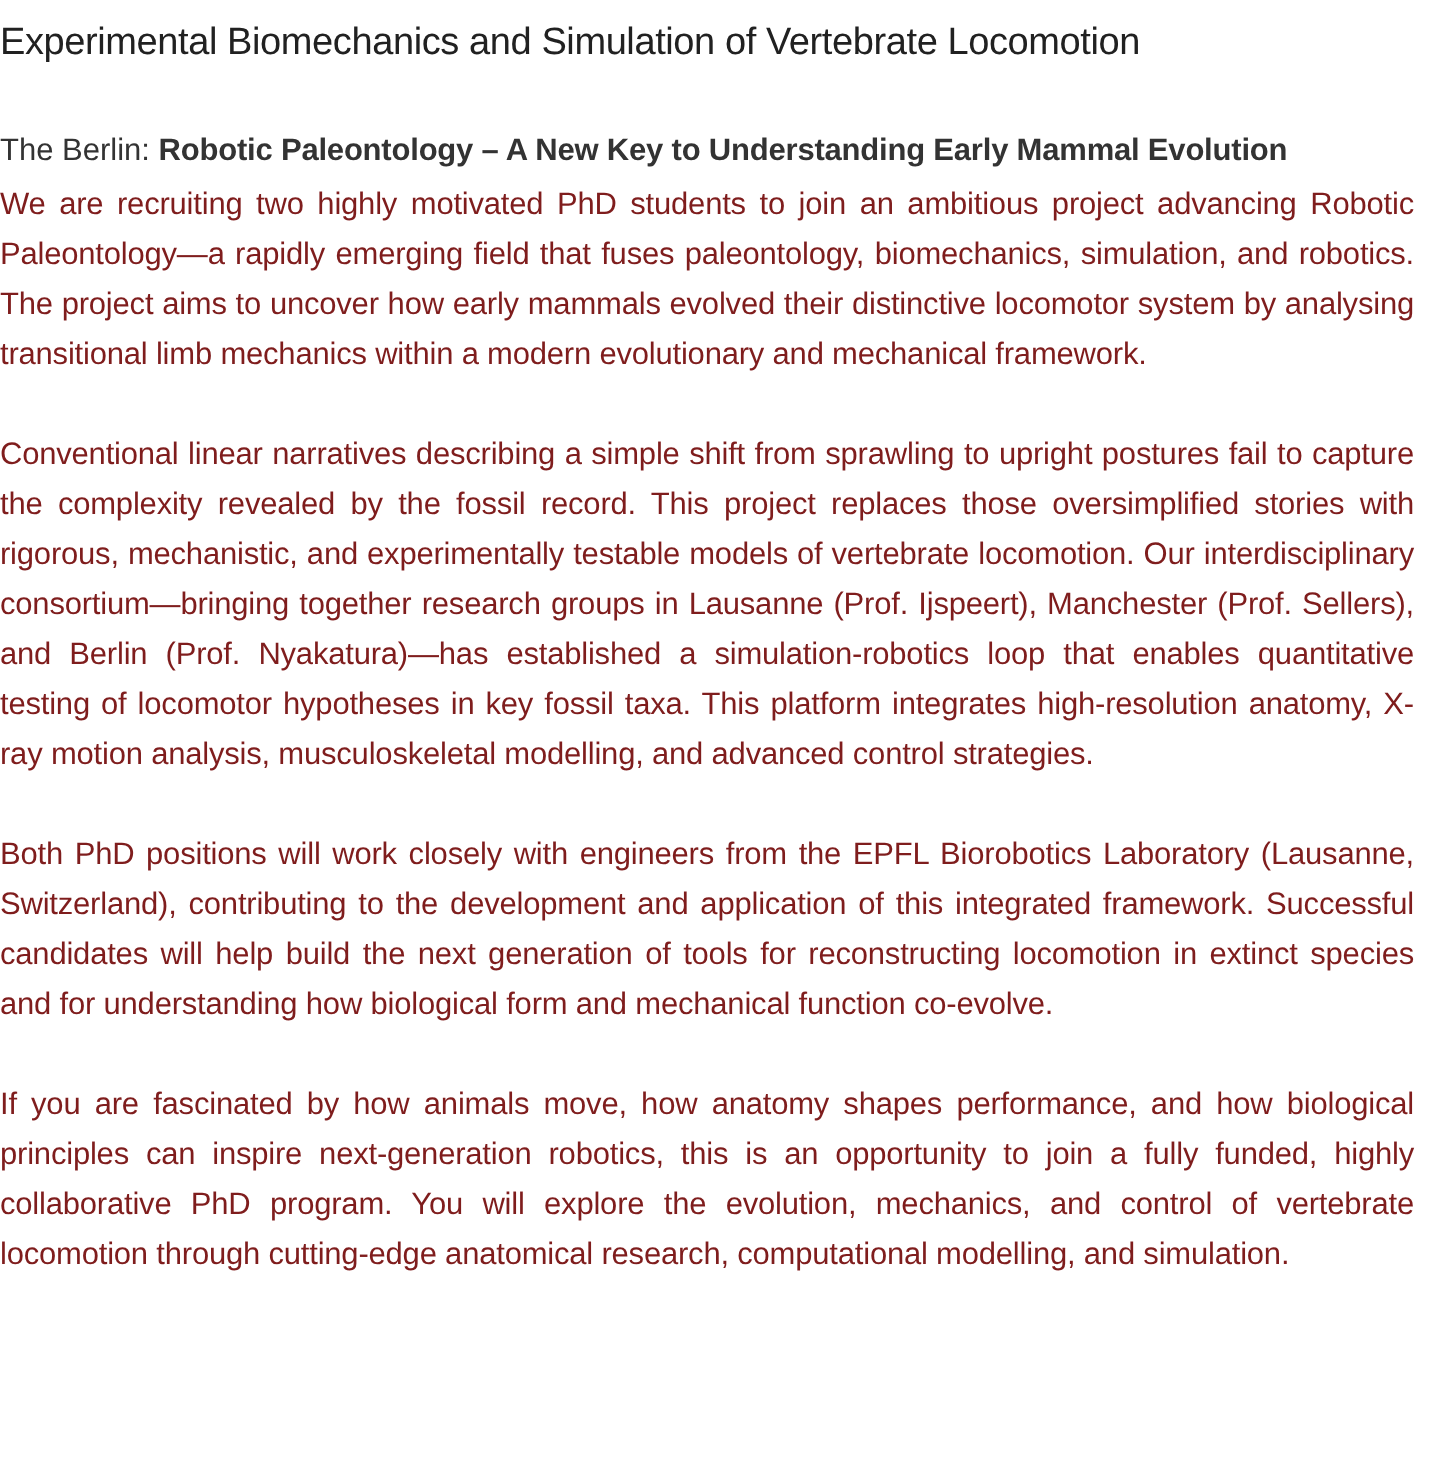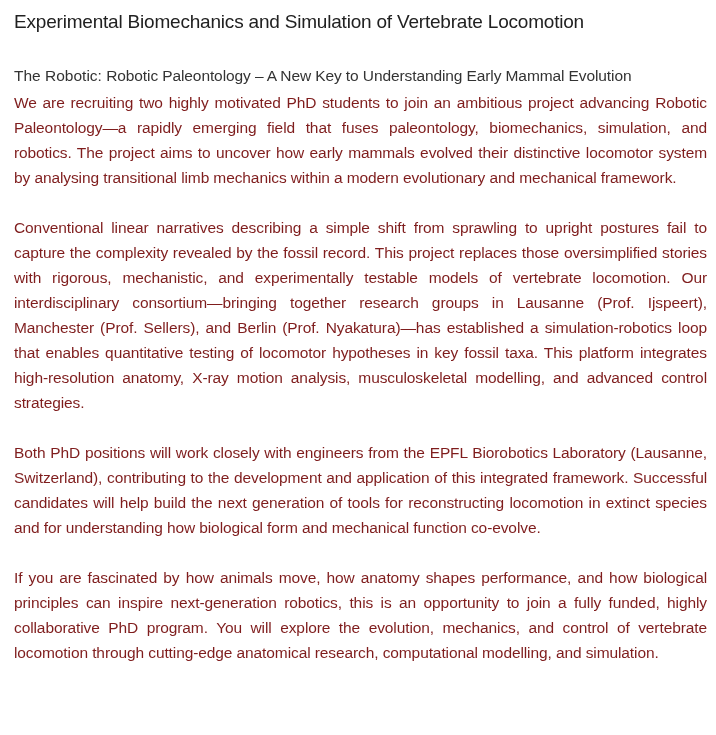--- a/index.html
+++ b/index.html
@@ -7,21 +7,21 @@
     padding: 0;
     background: #ffffff;
   }
   body {
     width: 716px;
     height: 735px;
     overflow: hidden;
     font-family: "Liberation Sans", sans-serif;
   }
   .doc {
-    padding: 8px 9px 0 14px;
+    padding: 8px 9px 0 0;
     box-sizing: border-box;
     width: 716px;
   }
   .doc-title {
     margin: 0;
     color: #212121;
     font-size: 19px;
     font-weight: 400;
     letter-spacing: -0.2px;
     line-height: 28px;
@@ -30,21 +30,21 @@
   .lead-line {
     margin: 27px 0 0 0;
     color: #333333;
     font-size: 15.5px;
     line-height: 25px;
   }
   .lead-line .lead-prefix {
     font-weight: 400;
   }
   .lead-line .lead-emphasis {
-    font-weight: 400;
+    font-weight: 700;
     letter-spacing: -0.1px;
   }
   .body-paragraph {
     margin: 25px 0 0 0;
     color: #7f1d1d;
     font-size: 15.5px;
     line-height: 25px;
     text-align: justify;
     letter-spacing: -0.1px;
   }
@@ -53,21 +53,21 @@
   }
 </style>
 </head>
 <body>
 
 <div class="doc">
 
   <h1 class="doc-title">Experimental Biomechanics and Simulation of Vertebrate Locomotion</h1>
 
   <p class="lead-line">
-    <span class="lead-prefix">The Robotic: </span><strong class="lead-emphasis">Robotic Paleontology – A New Key to Understanding Early Mammal Evolution</strong>
+    <span class="lead-prefix">The Berlin: </span><strong class="lead-emphasis">Robotic Paleontology – A New Key to Understanding Early Mammal Evolution</strong>
   </p>
 
   <p class="body-paragraph first">We are recruiting two highly motivated PhD students to join an ambitious project advancing Robotic Paleontology—a rapidly emerging field that fuses paleontology, biomechanics, simulation, and robotics. The project aims to uncover how early mammals evolved their distinctive locomotor system by analysing transitional limb mechanics within a modern evolutionary and mechanical framework.</p>
 
   <p class="body-paragraph">Conventional linear narratives describing a simple shift from sprawling to upright postures fail to capture the complexity revealed by the fossil record. This project replaces those oversimplified stories with rigorous, mechanistic, and experimentally testable models of vertebrate locomotion. Our interdisciplinary consortium—bringing together research groups in Lausanne (Prof. Ijspeert), Manchester (Prof. Sellers), and Berlin (Prof. Nyakatura)—has established a simulation-robotics loop that enables quantitative testing of locomotor hypotheses in key fossil taxa. This platform integrates high-resolution anatomy, X-ray motion analysis, musculoskeletal modelling, and advanced control strategies.</p>
 
   <p class="body-paragraph">Both PhD positions will work closely with engineers from the EPFL Biorobotics Laboratory (Lausanne, Switzerland), contributing to the development and application of this integrated framework. Successful candidates will help build the next generation of tools for reconstructing locomotion in extinct species and for understanding how biological form and mechanical function co-evolve.</p>
 
   <p class="body-paragraph">If you are fascinated by how animals move, how anatomy shapes performance, and how biological principles can inspire next-generation robotics, this is an opportunity to join a fully funded, highly collaborative PhD program. You will explore the evolution, mechanics, and control of vertebrate locomotion through cutting-edge anatomical research, computational modelling, and simulation.</p>
 

